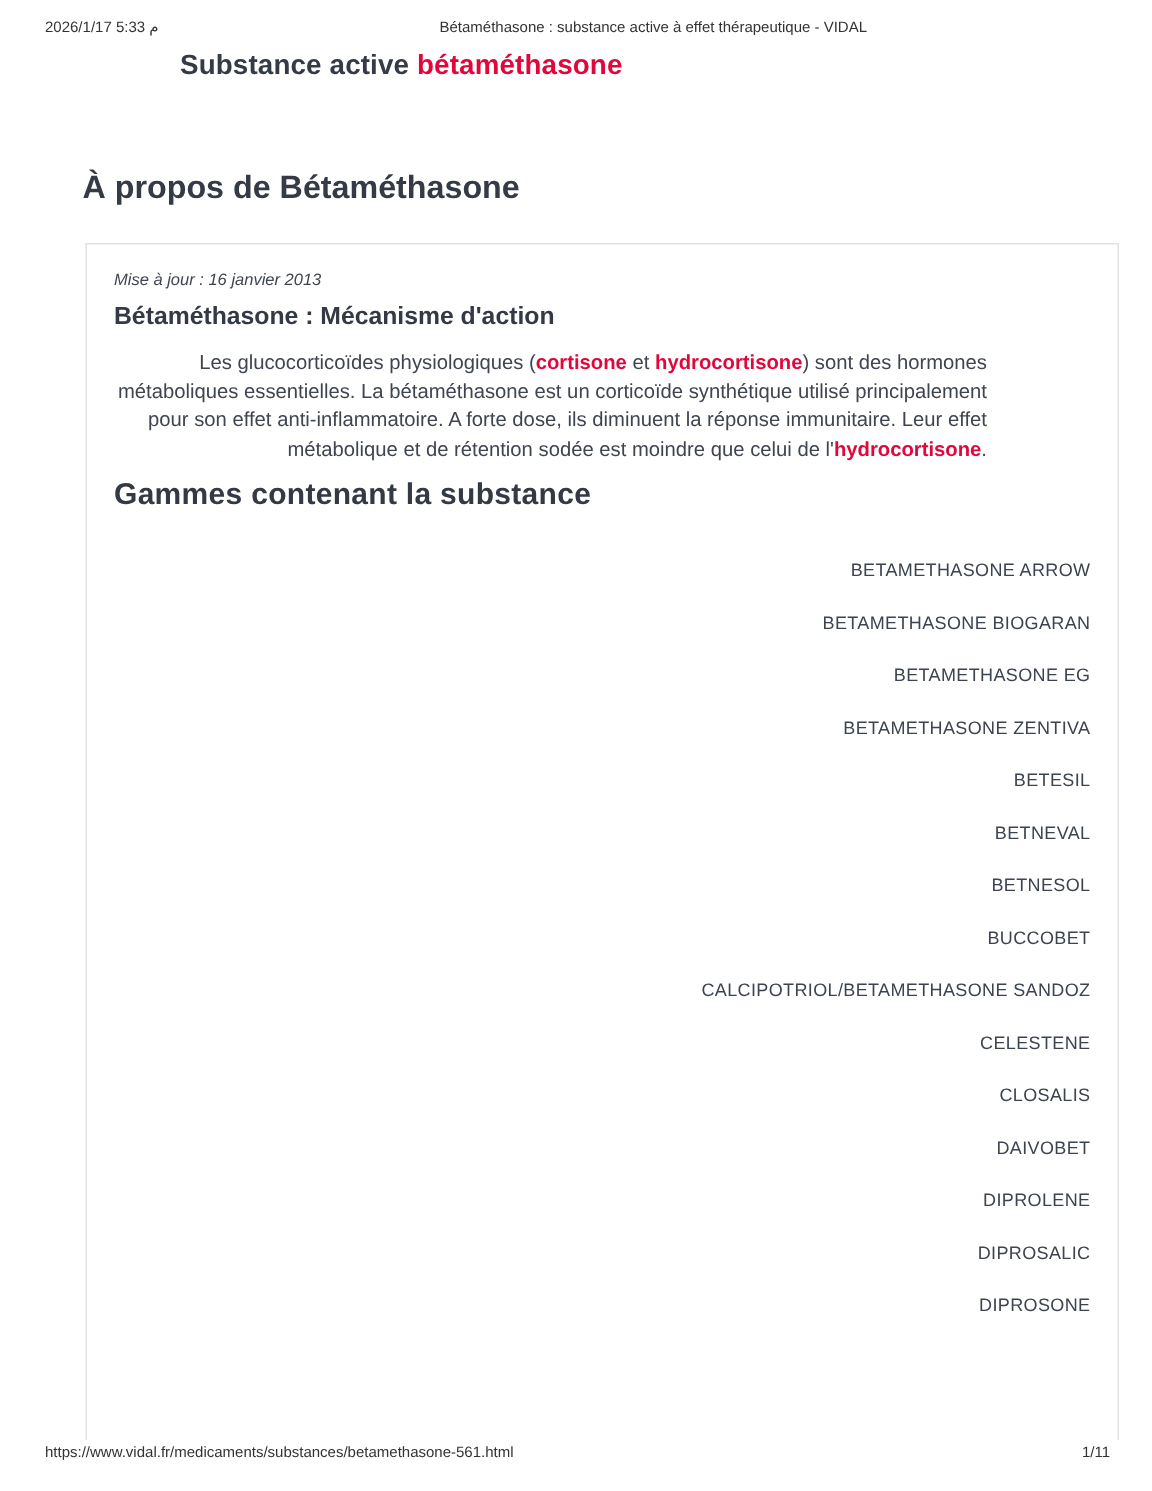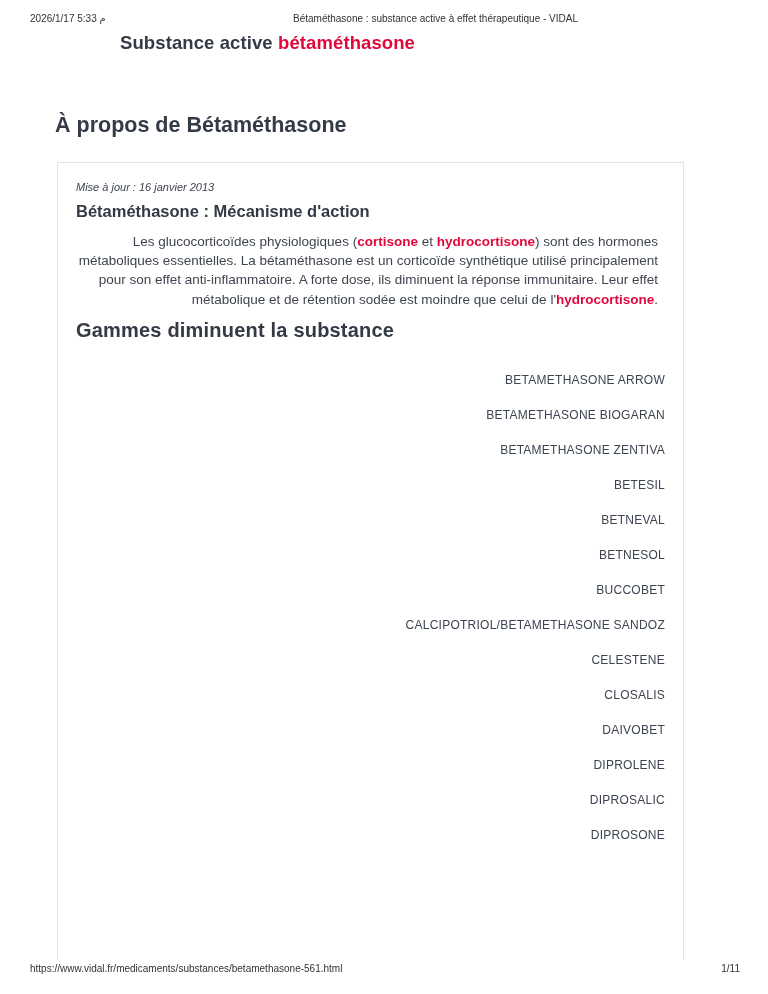--- a/index.html
+++ b/index.html
@@ -41,21 +41,21 @@
     font-size: 21.5px;
     font-weight: 700;
     color: #343b47;
     text-align: right;
   }
 
   
   .card {
     position: absolute;
     left: 57px; top: 162px;
-    width: 627px; height: 798px;
+    width: 689px; height: 798px;
     background: #ffffff;
     border: 1px solid #e2e2e2;
     border-bottom: none;
     padding: 18px 18px 0 18px;
     overflow: hidden;
   }
   .updated {
     font-style: italic;
     font-size: 11px;
     color: #3f4550;
@@ -112,28 +112,29 @@
 <h1 class="about-heading">À propos de Bétaméthasone</h1>
 
 <div class="card">
 
   <div class="updated">Mise à jour : 16 janvier 2013</div>
 
   <h2 class="mech-heading">Bétaméthasone : Mécanisme d'action</h2>
 
   <p class="mech-paragraph"><span>Les glucocorticoïdes physiologiques (</span><a class="inline-link">cortisone</a><span> et </span><a class="inline-link">hydrocortisone</a><span>) sont des hormones métaboliques essentielles. La bétaméthasone est un corticoïde synthétique utilisé principalement pour son effet anti-inflammatoire. A forte dose, ils diminuent la réponse immunitaire. Leur effet métabolique et de rétention sodée est moindre que celui de l'</span><a class="inline-link">hydrocortisone</a><span>.</span></p>
 
-  <h2 class="ranges-heading">Gammes diminuent la substance</h2>
+  <h2 class="ranges-heading">Gammes contenant la substance</h2>
 
   <ul class="ranges-list">
 
       <li>BETAMETHASONE ARROW</li>
 
       <li>BETAMETHASONE BIOGARAN</li>
 
+      <li>BETAMETHASONE EG</li>
 
       <li>BETAMETHASONE ZENTIVA</li>
 
       <li>BETESIL</li>
 
       <li>BETNEVAL</li>
 
       <li>BETNESOL</li>
 
       <li>BUCCOBET</li>

